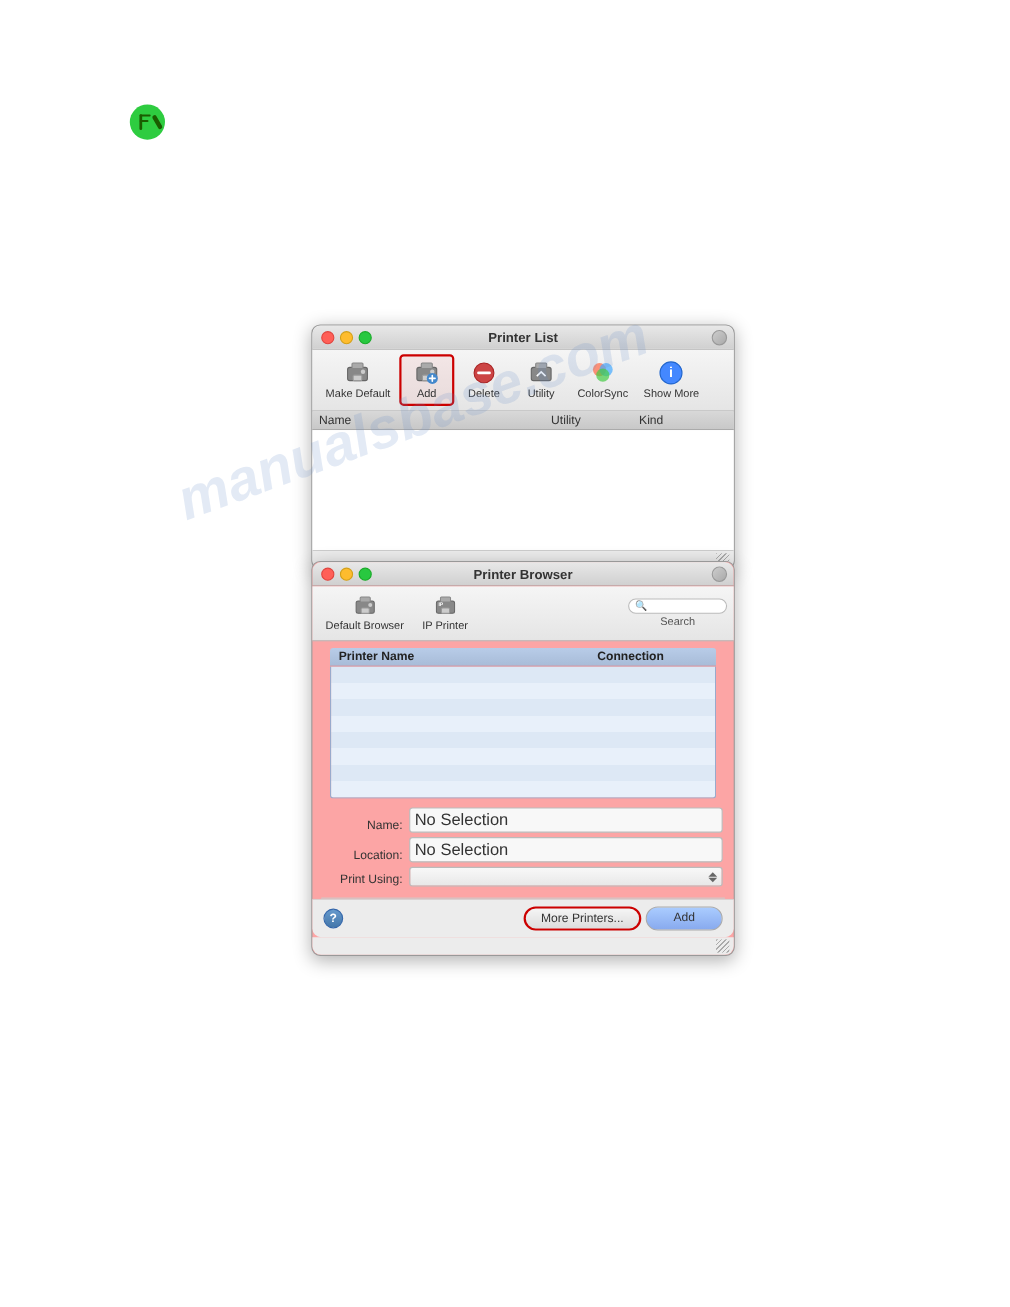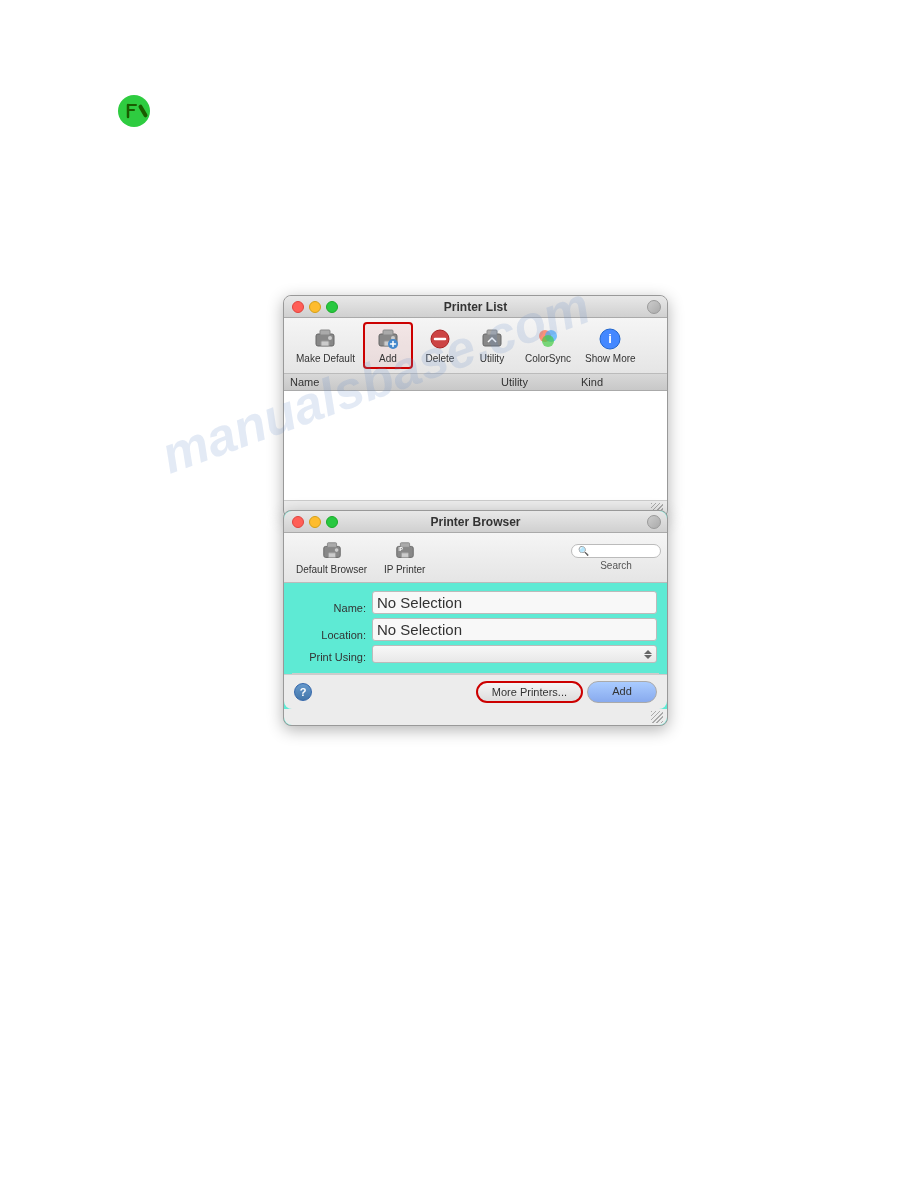--- a/index.html
+++ b/index.html
@@ -172,21 +172,21 @@
         transparent 1px, transparent 3px
       );
     }
 
     
     .printer-browser-window {
       position: absolute;
       top: 510px;
       left: 283px;
       width: 385px;
-      background: #5eead4;
+      background: #fca5a5;
       border: 1px solid #999;
       border-radius: 8px;
       box-shadow: 0 4px 16px rgba(0,0,0,0.3);
     }
 
     
     .browser-toolbar {
       background: linear-gradient(to bottom, #f5f5f5, #e5e5e5);
       border-bottom: 1px solid #bbb;
       display: flex;
@@ -514,20 +514,28 @@
     </div>
 
     <div class="search-box">
       <div class="search-input-wrap">
         <span class="search-icon-small">🔍</span>
       </div>
       <span class="search-label-below">Search</span>
     </div>
   </div>
 
+  <div style="padding: 6px 8px 0 8px;">
+    <div class="printer-table-header">
+      <span class="pth-name">Printer Name</span>
+      <span class="pth-conn">Connection</span>
+    </div>
+
+    <div class="printer-table-body"></div>
+  </div>
 
   <div class="form-area">
 
     <div class="form-row">
       <span class="form-label">Name:</span>
       <div class="form-value">
         <span>No Selection</span>
       </div>
     </div>
 

